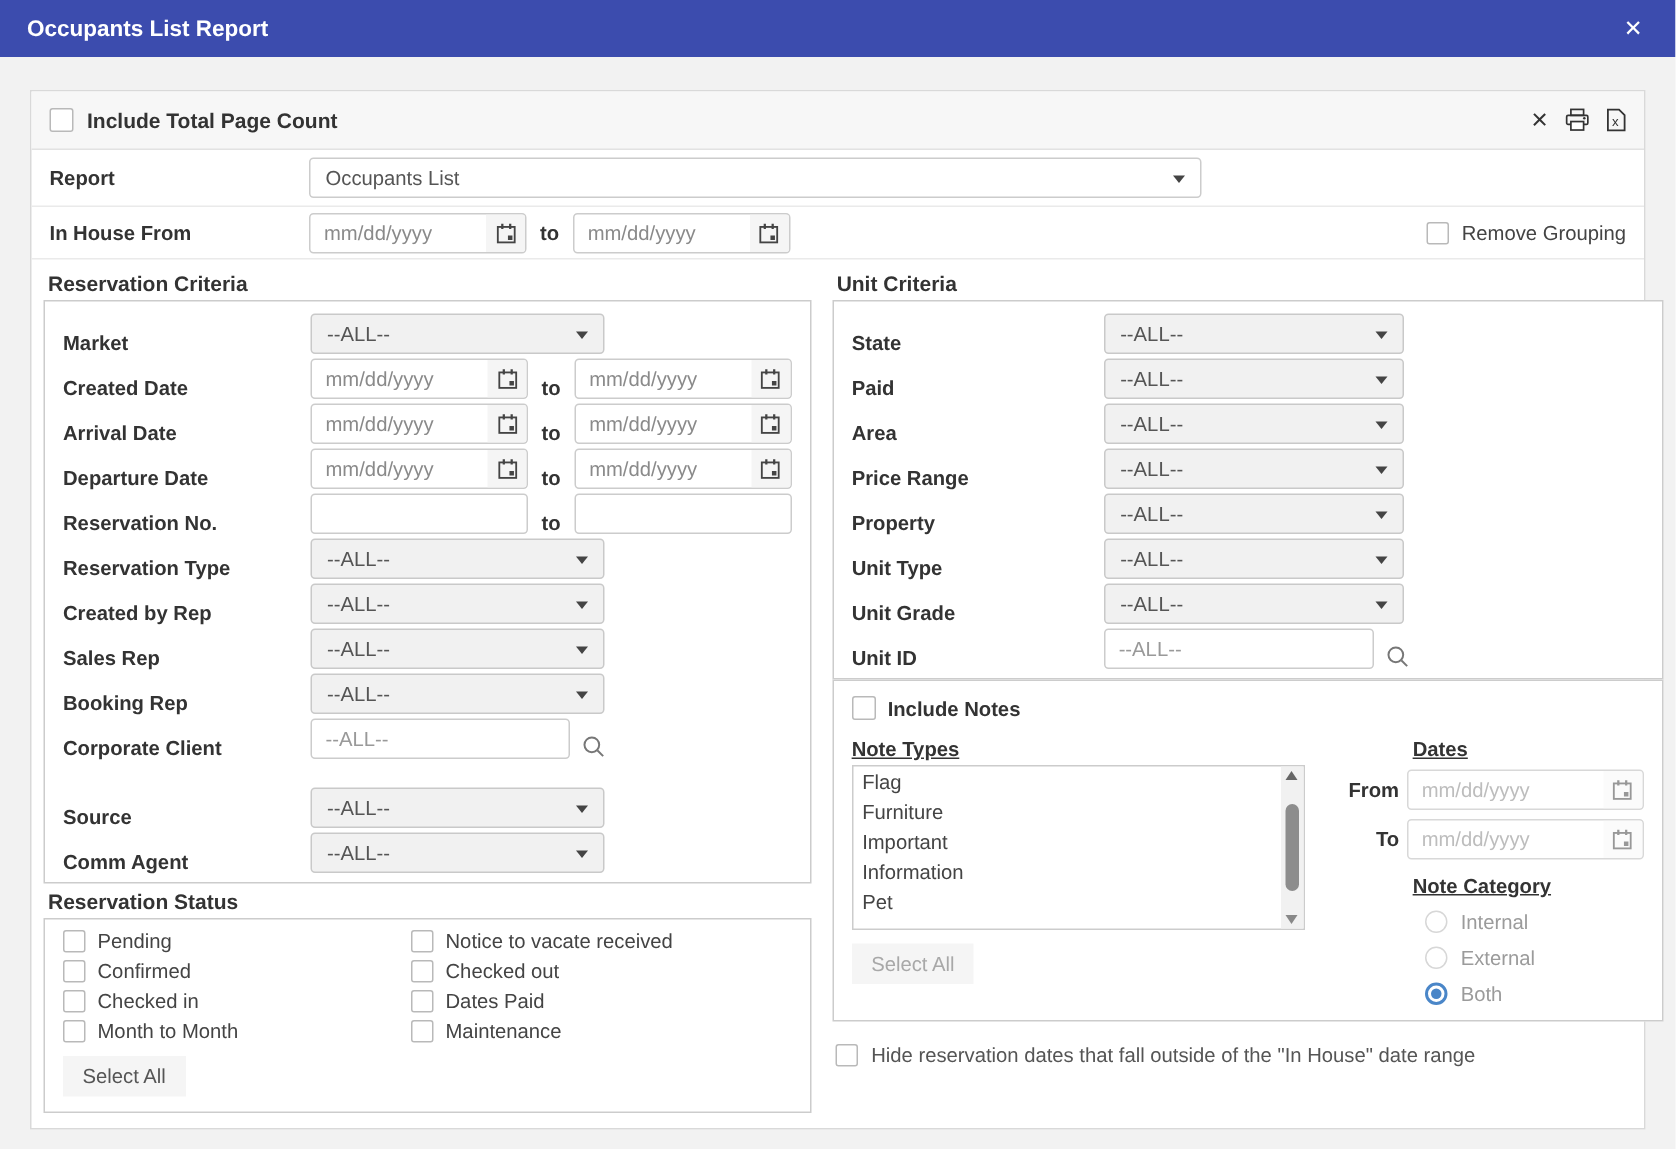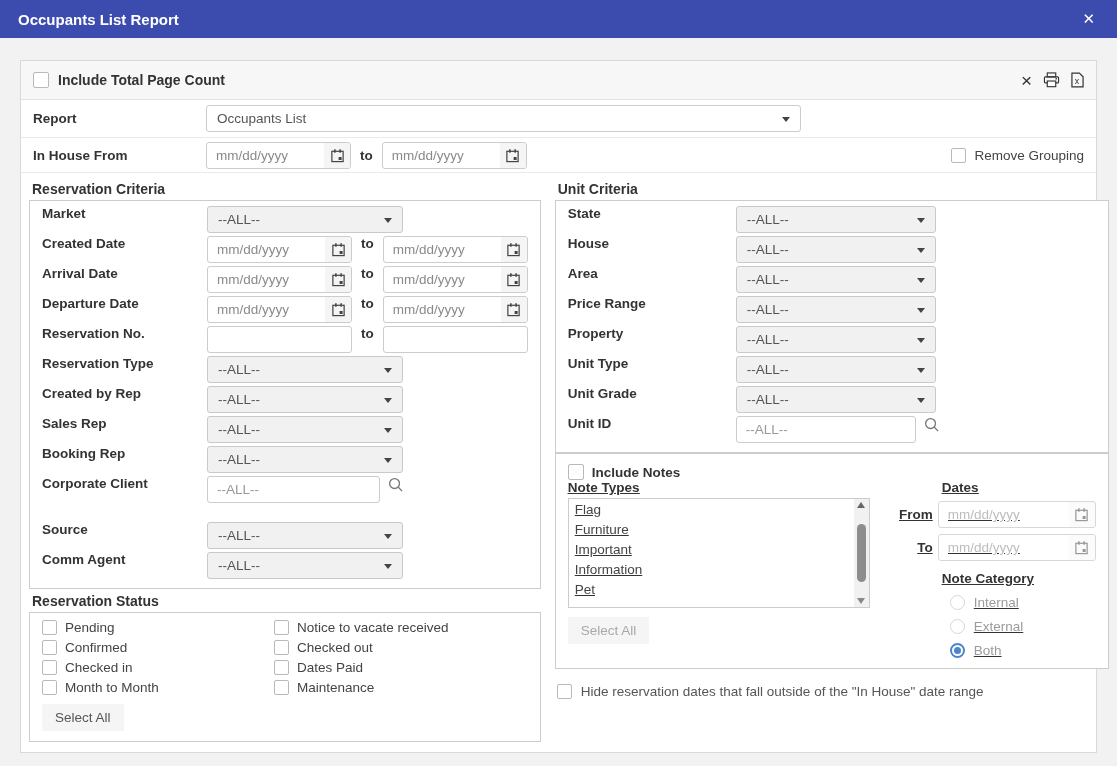--- a/index.html
+++ b/index.html
@@ -51,21 +51,21 @@
   .textinput::placeholder { color:#999; }
   .to { font-weight:bold; margin:0 9px; }
 
   
   .content { display:flex; padding:4px 8px 10px; gap:14px; }
   .col-left { width:588px; }
   .col-right { flex:1; }
   .section-title { font-weight:bold; font-size:14px; color:#333; padding:4px 0 3px 3px; }
 
   .box { border:1px solid #ccc; background:#fff; padding:5px 0 6px; }
-  .box .row { display:flex; align-items:flex-start; height:30px; padding:0 12px; }
+  .box .row { display:flex; align-items:flex-end; height:30px; padding:0 12px; }
   .box .row .lbl { width:165px; font-weight:bold; }
   .box .row .lbl-r { width:168px; font-weight:bold; }
   .gap-row { height:16px; }
   .searchicon { margin-left:7px; display:flex; align-items:center; cursor:pointer; }
 
   
   .cb { width:15px; height:15px; background:#fff; border:1px solid #b9b9b9; border-radius:2px; flex:none; cursor:pointer; }
   .cb.big { width:16px; height:16px; }
   .cbrow { display:flex; align-items:center; gap:8px; color:#444; }
   .radio { width:15px; height:15px; border-radius:50%; background:#fff; border:1px solid #d7d7d7; flex:none; position:relative; cursor:pointer; }
@@ -74,21 +74,21 @@
 
   
   .status-box { border:1px solid #ccc; background:#fff; padding:7px 12px 10px; }
   .status-grid { display:grid; grid-template-columns:232px auto; row-gap:5px; }
   .btn { background:#f5f5f5; border:0; padding:6px 13px; color:#555; font:inherit; margin-top:9px; cursor:pointer; }
   .btn.disabled { color:#a8a8a8; }
 
   
   .note-box { border:1px solid #ccc; background:#fff; padding:10px 12px 10px; }
   .u-head { font-weight:bold; text-decoration:underline; color:#333; }
-  .note-cols { display:flex; margin-top:0;text-decoration:underline; }
+  .note-cols { display:flex; margin-top:12px; }
   .note-left { width:302px; }
   .listbox { border:1px solid #ccc; height:110px; display:flex; margin-top:3px; background:#fff; }
   .list-items { flex:1; overflow:hidden; padding:1px 0 0 6px; color:#444; }
   .list-items div { line-height:20px; height:20px; cursor:default; }
   .scrollbar { width:15px; background:#f1f1f1; display:flex; flex-direction:column; align-items:center; justify-content:space-between; padding:3px 0; cursor:pointer; }
   .sb-up { width:0; height:0; border-left:4px solid transparent; border-right:4px solid transparent; border-bottom:6px solid #666; }
   .sb-down { width:0; height:0; border-left:4px solid transparent; border-right:4px solid transparent; border-top:6px solid #888; }
   .sb-thumb { width:9px; height:58px; background:#8d8d8d; border-radius:5px; }
   .note-right { flex:1; padding-left:6px; }
   .dates-hd { margin-left:66px; }
@@ -371,21 +371,21 @@
     <div class="col-right">
       <div class="section-title">Unit Criteria</div>
       <div class="box">
         <div class="row">
           <span class="lbl-r">State</span>
           <div class="dd w200">
               <span>--ALL--</span>
             </div>
         </div>
         <div class="row">
-          <span class="lbl-r">House</span>
+          <span class="lbl-r">Paid</span>
           <div class="dd w200">
               <span>--ALL--</span>
             </div>
         </div>
         <div class="row">
           <span class="lbl-r">Area</span>
           <div class="dd w200">
               <span>--ALL--</span>
             </div>
         </div>

